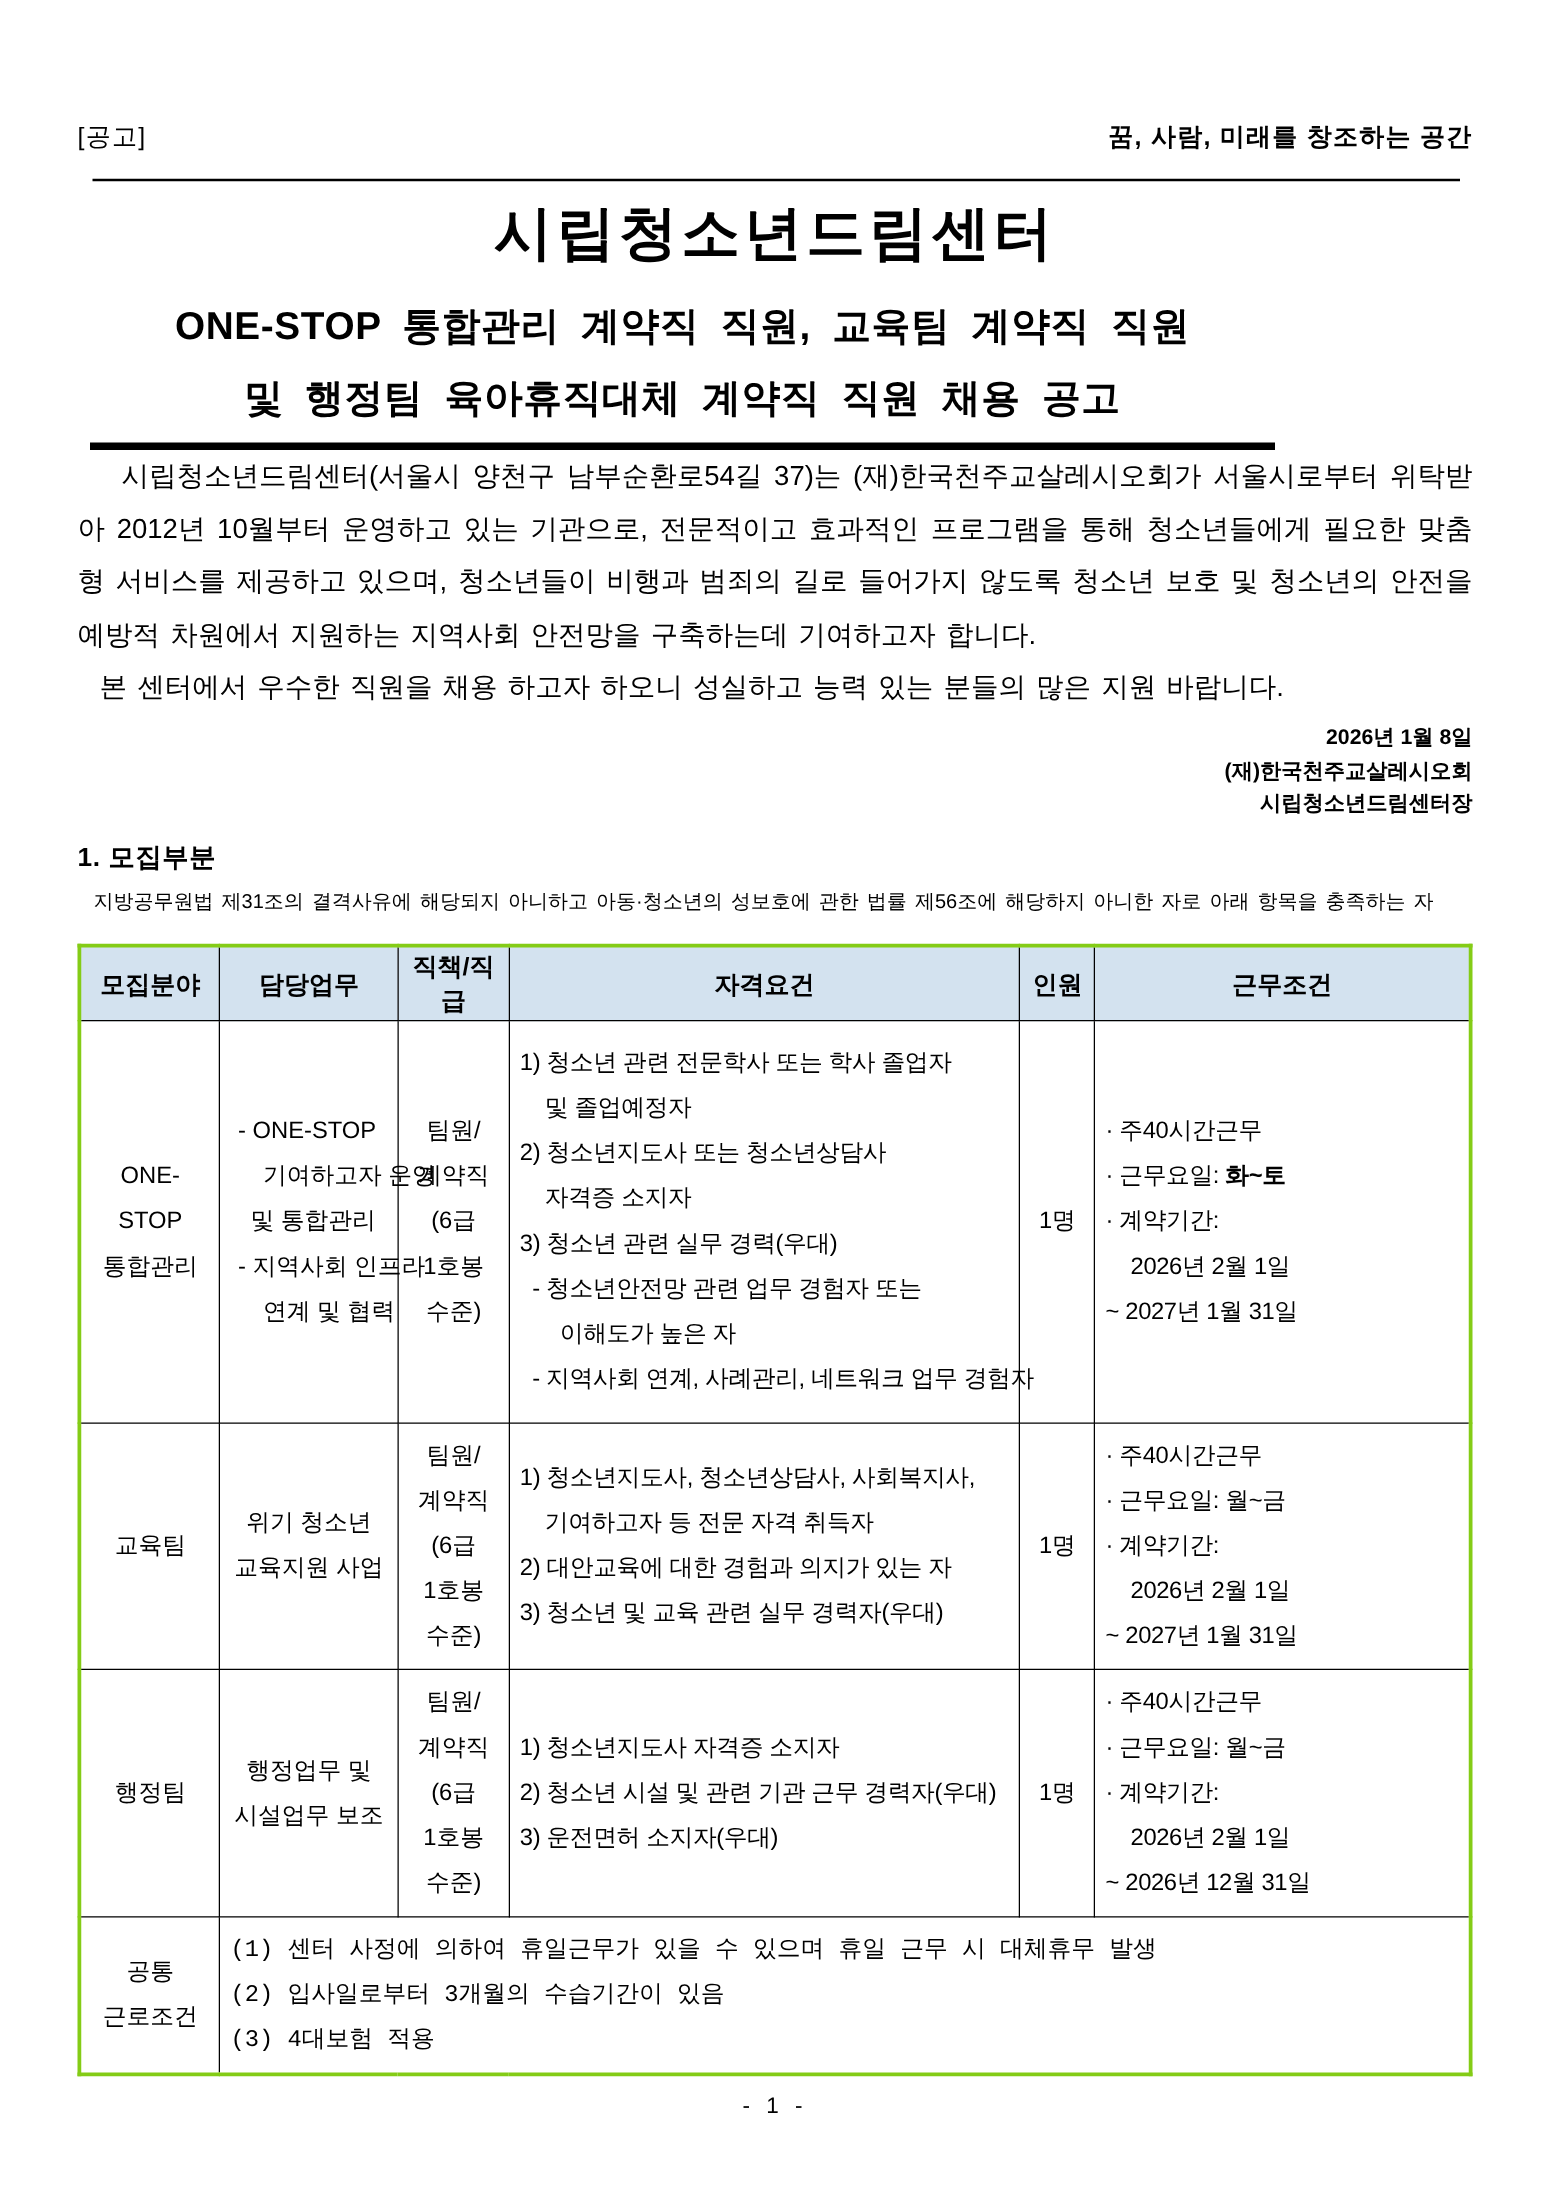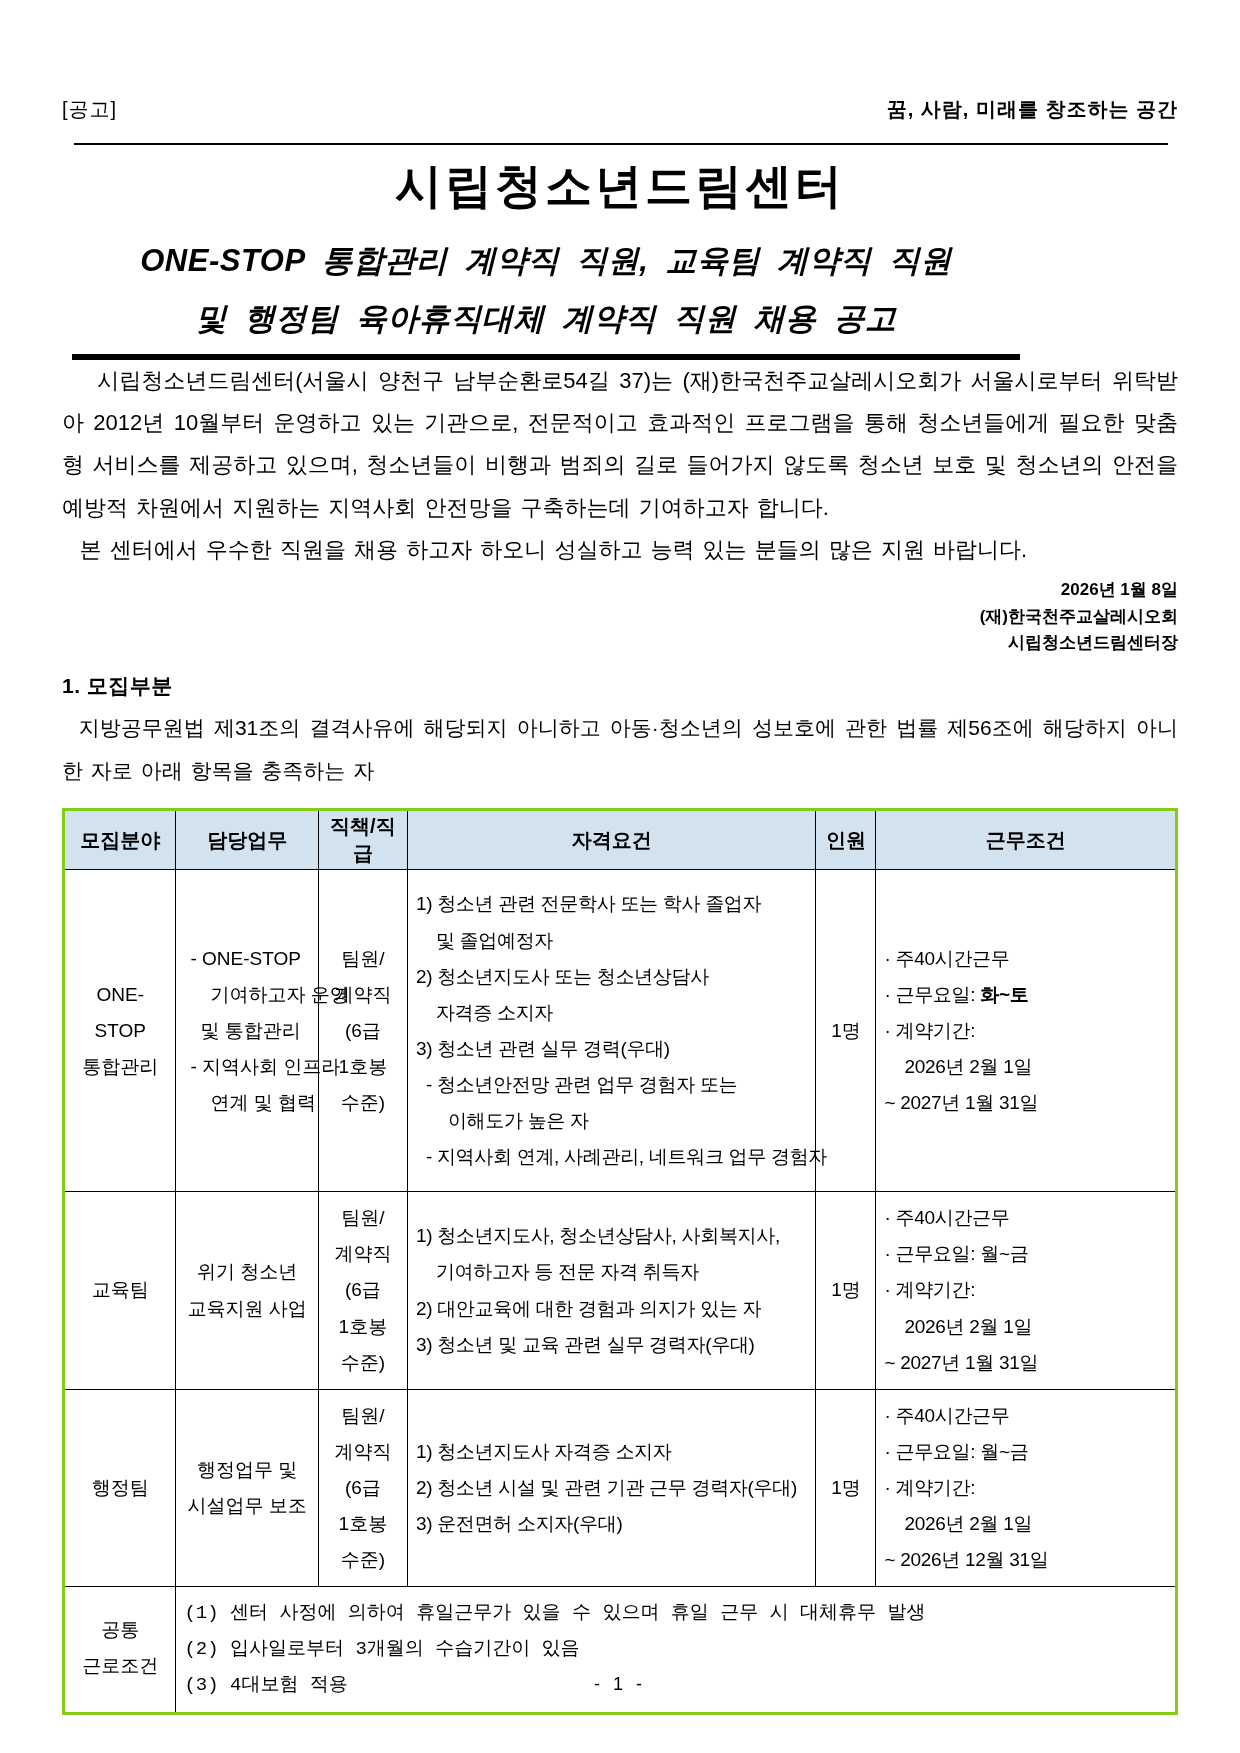--- a/index.html
+++ b/index.html
@@ -10,34 +10,34 @@
   }
   .page { padding: 96px 62px 0 62px; box-sizing: border-box; }
 
   .doc-header { display: flex; justify-content: space-between; align-items: flex-end; font-size: 20px; }
   .notice-label { font-weight: normal; letter-spacing: 1px; }
   .slogan { font-weight: bold; letter-spacing: 1px; }
   .header-rule { border-bottom: 2px solid #000; margin-top: 20px; margin-left: 12px; margin-right: 10px; }
 
   .main-title { text-align: center; font-size: 47px; font-weight: 800; margin-top: 10px; letter-spacing: 3px; }
 
-  .subtitle-wrap { width: 948px; margin-left: 10px; font-style: italic; }
+  .subtitle-wrap { width: 948px; margin-left: 10px; }
   .subtitle { text-align: center; font-size: 31px; font-weight: 800; letter-spacing: 0.5px; word-spacing: 8px; }
   .subtitle-line1 { margin-top: 22px; }
   .subtitle-line2 { margin-top: 16px; padding-bottom: 14px; border-bottom: 6px solid #000; }
 
   .intro { font-size: 22px; line-height: 1.92; text-align: justify; word-spacing: 2px; }
   .intro p { margin: 0; }
   .intro .p1 { text-indent: 1.6em; }
   .intro .p2 { text-indent: 0.8em; }
 
   .sign-block { text-align: right; font-size: 17px; font-weight: bold; line-height: 1.55; margin-top: 6px; }
 
   .section-heading { font-size: 21px; font-weight: bold; margin-top: 16px; letter-spacing: 0.5px; }
-  .section-desc { font-size: 21px; line-height: 2.05; margin-top: 6px; text-align: justify; text-indent: 0.8em; word-spacing: 2px; }
+  .section-desc { font-size: 16px; line-height: 2.05; margin-top: 6px; text-align: justify; text-indent: 0.8em; word-spacing: 2px; }
 
   table.recruit { width: 100%; border-collapse: collapse; margin-top: 16px; table-layout: fixed; border: 3px solid #84cc16; }
   table.recruit th, table.recruit td { border: 1.5px solid #000; vertical-align: middle; }
   table.recruit th {
     background: #d3e2ef; font-size: 20px; font-weight: bold; height: 50px;
     text-align: center; padding: 2px;
   }
   table.recruit td { font-size: 19px; padding: 8px 8px; }
   tr.hrow { height: 50px; }
   tbody.rows tr:nth-child(1) { height: 322px; }

